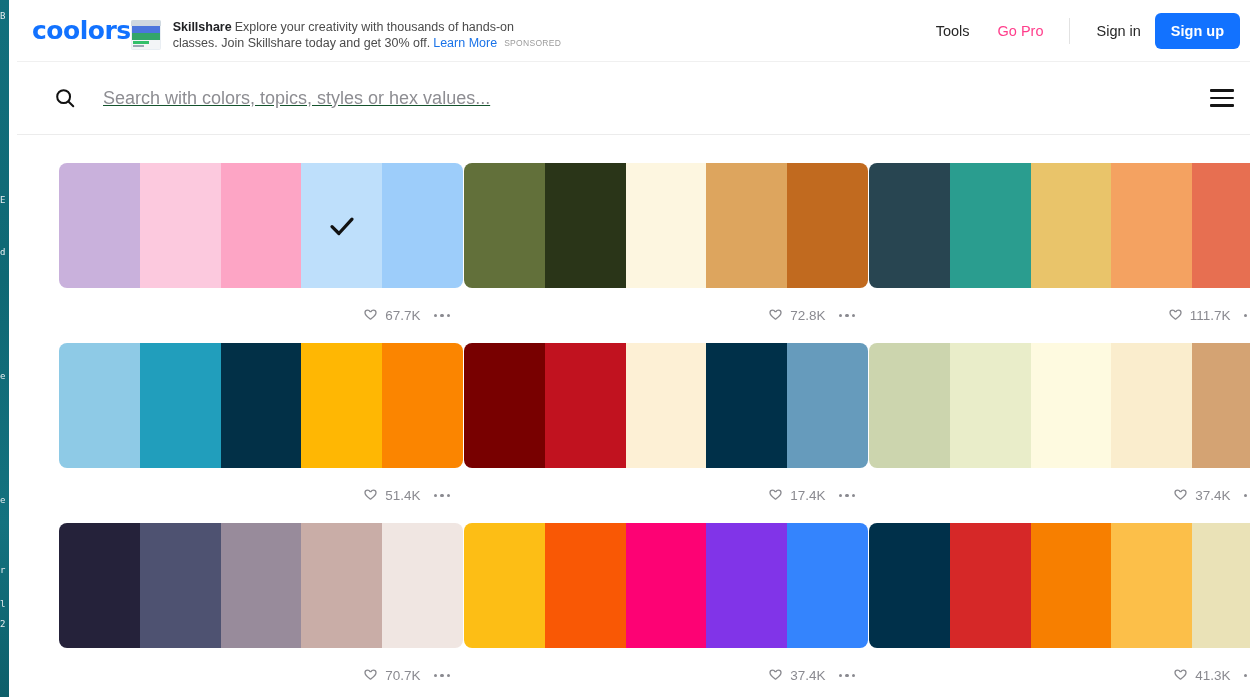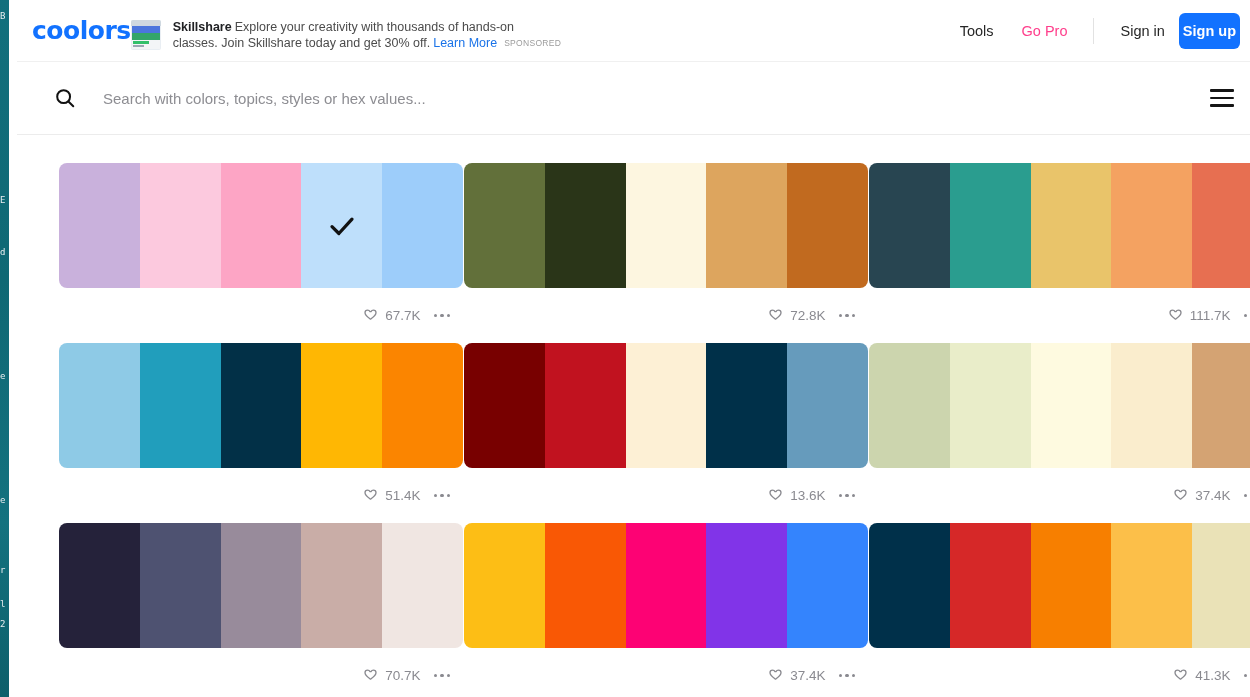--- a/index.html
+++ b/index.html
@@ -121,46 +121,47 @@
     background: #e2e2e2;
     margin: 0 12px;
   }
   .btn-signup {
     background: #1272ff;
     color: #fff;
     font-size: 14.5px;
     font-weight: 700;
     border: none;
     border-radius: 6px;
-    padding: 10px 4px;
+    padding: 10px 16px;
     cursor: pointer;
     white-space: nowrap;
   }
 
   
   .searchbar {
     position: relative;
     height: 74px;
     display: flex;
     align-items: center;
     padding: 0 22px 0 36px;
     border-top: 1px solid #f0f0f0;
     border-bottom: 1px solid #ececec;
     background: #fff;
   }
   .search-icon { flex: 0 0 24px; display: flex; align-items: center; justify-content: center; }
   .search-input {
     flex: 1;
     border: none;
     outline: none;
-    font-size: 15px;
-    color: #0369a1;
+    font-size: 18px;
+    color: #14532d;
     padding-left: 26px;
     background: transparent;
     font-family: "Liberation Sans", sans-serif;
+    text-decoration: underline;
   }
   .search-input::placeholder { color: #8d8d92; }
   .hamburger {
     flex: 0 0 26px;
     display: flex;
     flex-direction: column;
     justify-content: center;
     gap: 5px;
     cursor: pointer;
     padding: 4px 0;
@@ -384,21 +385,21 @@
           <div class="swatch" title="#003049" style="background: rgb(0, 48, 73);"></div>
           <div class="swatch" title="#669bbc" style="background: rgb(102, 155, 188);"></div>
         </div>
         <div class="card-footer">
           <div class="likes">
             <span style="display:flex;align-items:center;">
               <svg width="15" height="15" viewBox="0 0 24 24" fill="none" stroke="#8a8a90" stroke-width="2.1" stroke-linecap="round" stroke-linejoin="round">
                 <path d="M20.8 7.6c0-2.3-1.9-4.1-4.2-4.1-1.7 0-3.1.9-3.8 2.3h-1.6C10.5 4.4 9.1 3.5 7.4 3.5 5.1 3.5 3.2 5.3 3.2 7.6c0 4.6 6.6 8.5 8.8 10.3 2.2-1.8 8.8-5.7 8.8-10.3z"></path>
               </svg>
             </span>
-            <span>13.6K</span>
+            <span>17.4K</span>
           </div>
           <div class="dots">
             <i></i>
             <i></i>
             <i></i>
           </div>
         </div>
       </div>
       <div class="card">
         <div class="swatches">

